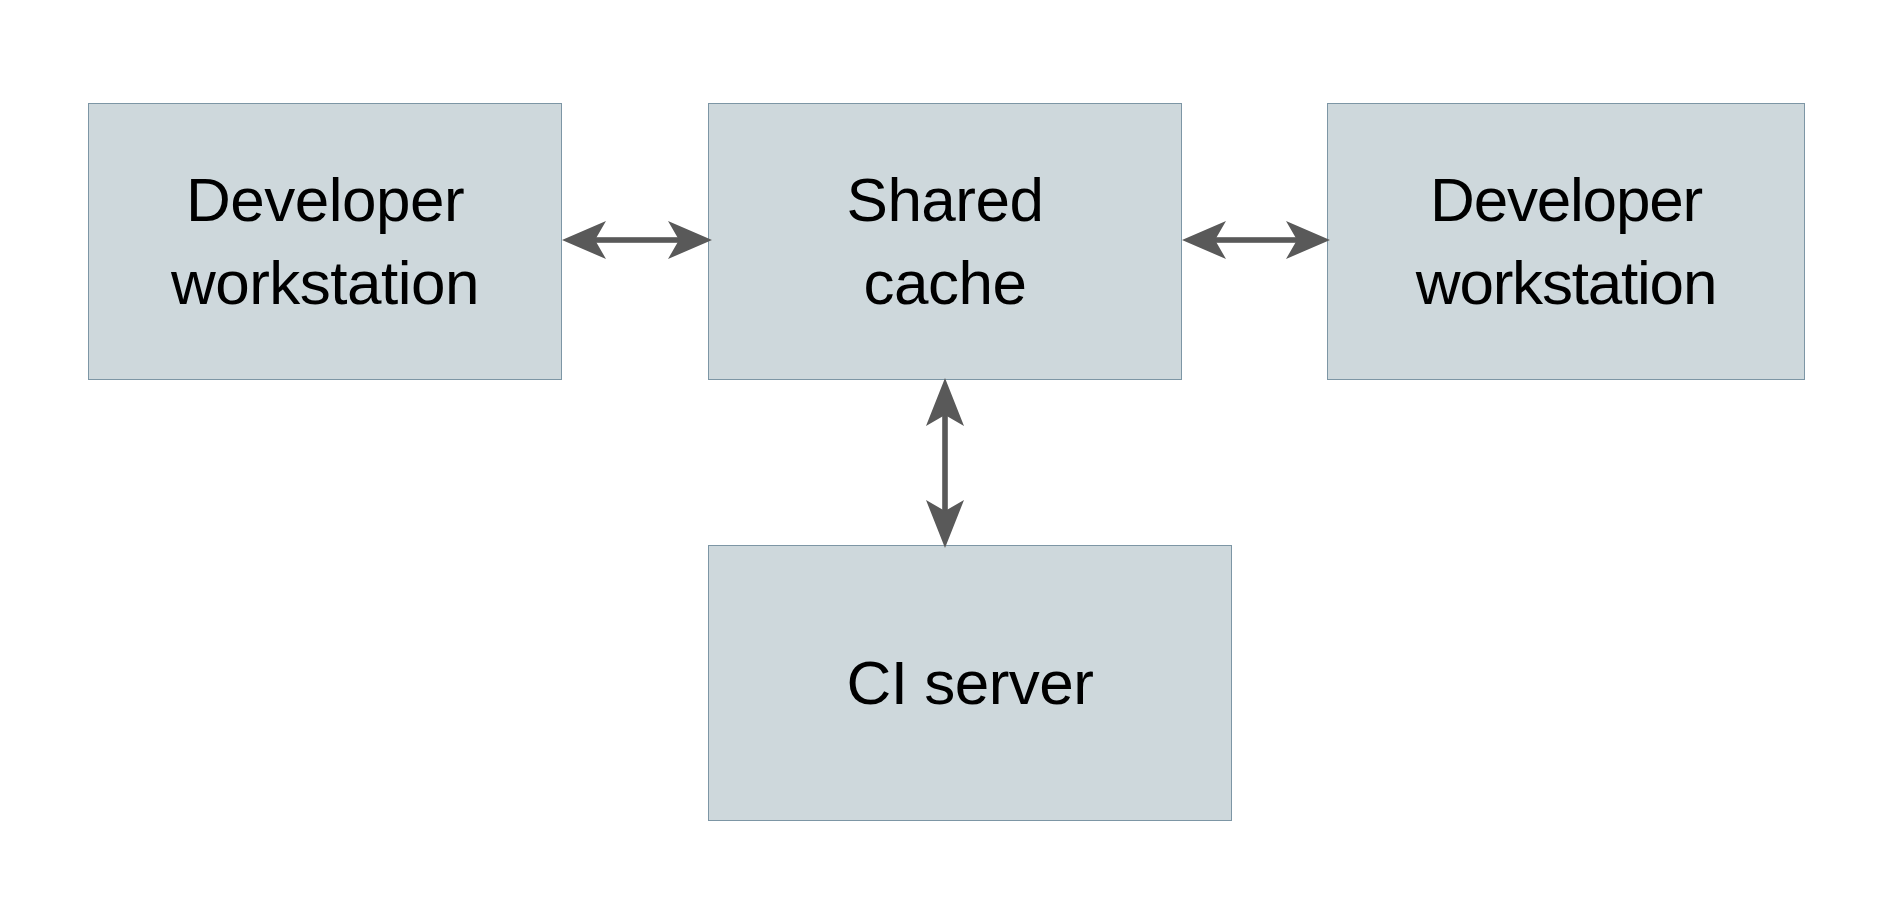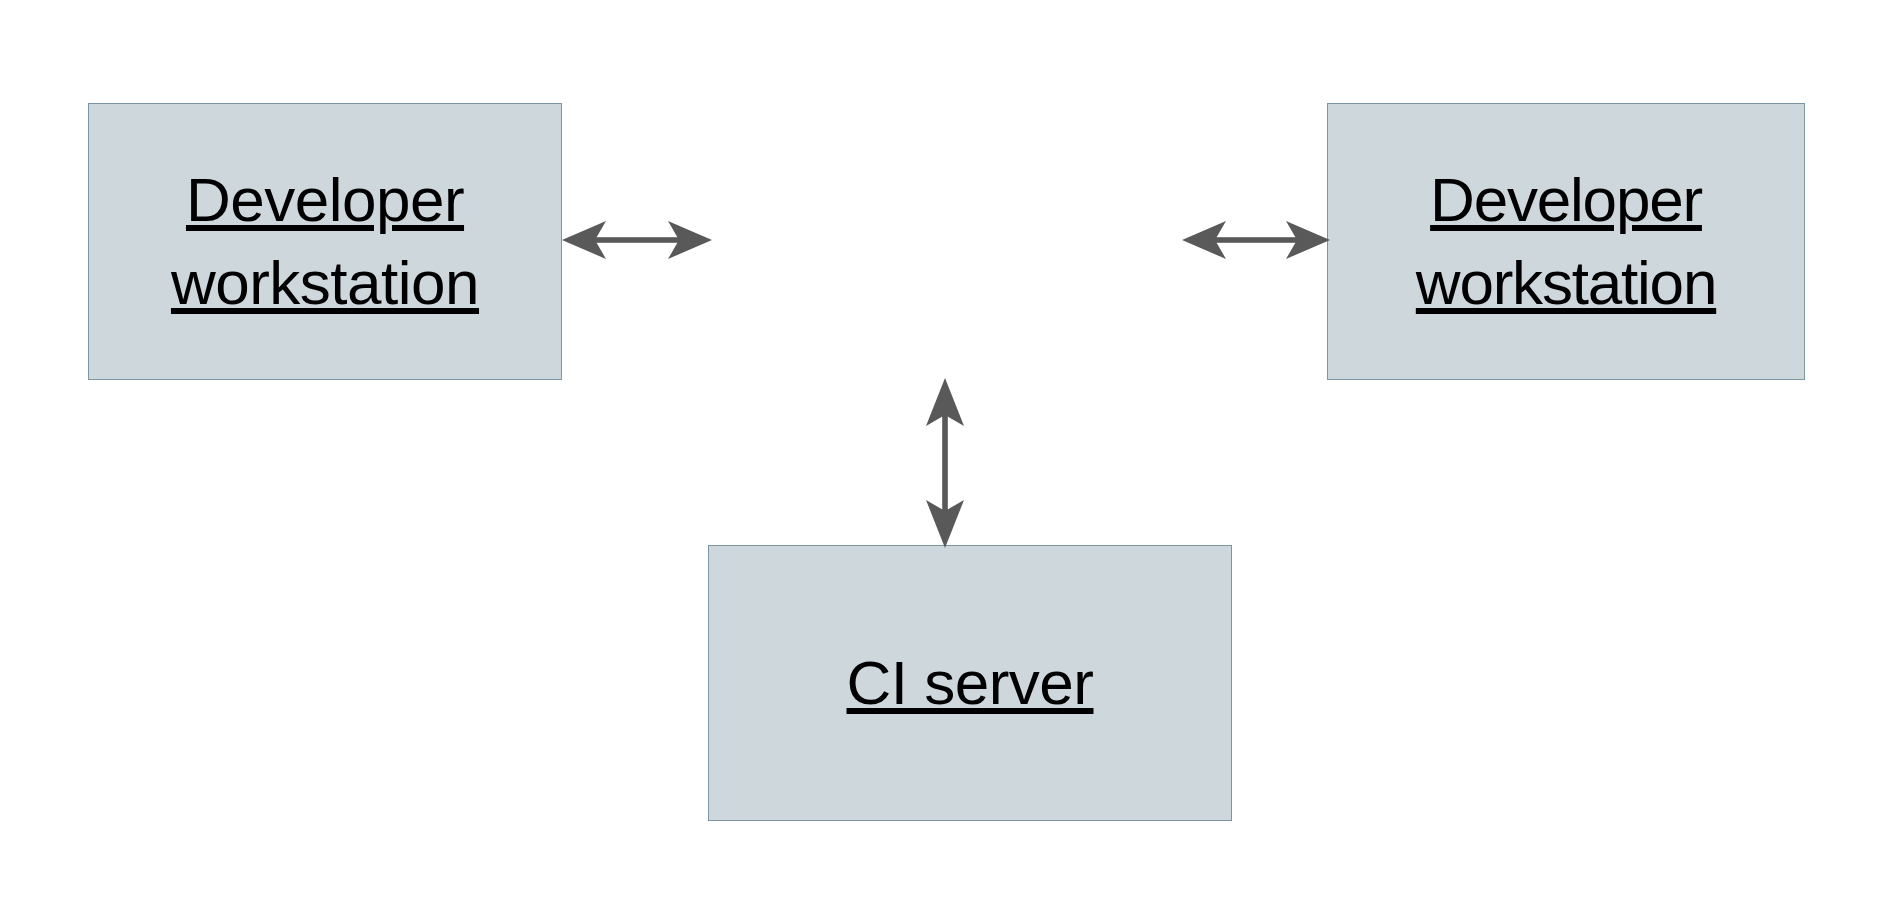--- a/index.html
+++ b/index.html
@@ -31,21 +31,20 @@
     align-items: center;
     justify-content: center;
     text-align: center;
     color: #000000;
     font-size: 62px;
     line-height: 1.33;
     font-weight: 400;
     letter-spacing: -0.5px;
     padding: 8px 10px;
     user-select: none;
-    text-decoration: underline;
   }
   .node .node-label {
     display: block;
     white-space: pre-line;
   }
 
   .node-dev-left   { left: 88px;   top: 103px; width: 474px; height: 277px; }
   .node-shared     { left: 708px;  top: 103px; width: 474px; height: 277px; }
   .node-dev-right  { left: 1327px; top: 103px; width: 478px; height: 277px; }
   .node-ci         { left: 708px;  top: 545px; width: 524px; height: 276px; }
@@ -64,20 +63,24 @@
 </head>
 <body>
 
 <div id="diagram-canvas">
 
   <div class="node node-dev-left">
     <span class="node-label">Developer
 workstation</span>
   </div>
 
+  <div class="node node-shared">
+    <span class="node-label">Shared
+cache</span>
+  </div>
 
   <div class="node node-dev-right">
     <span class="node-label">Developer
 workstation</span>
   </div>
 
   <div class="node node-ci">
     <span class="node-label">CI server</span>
   </div>
 

